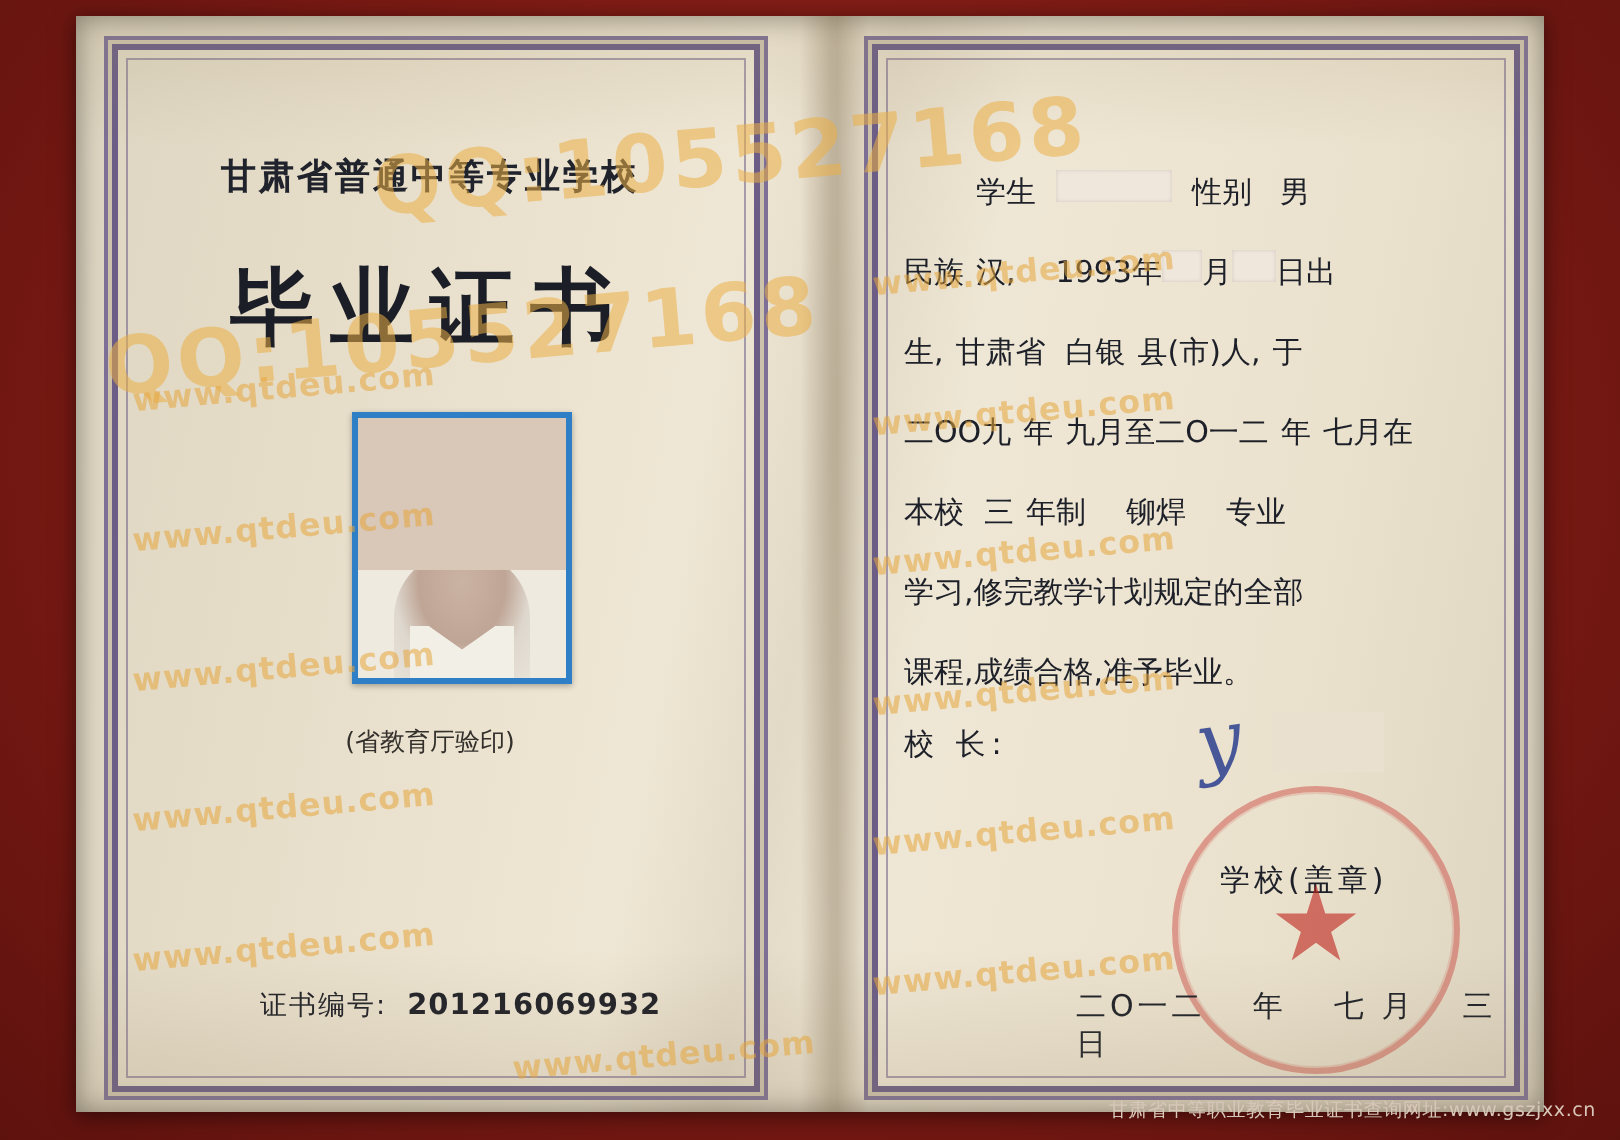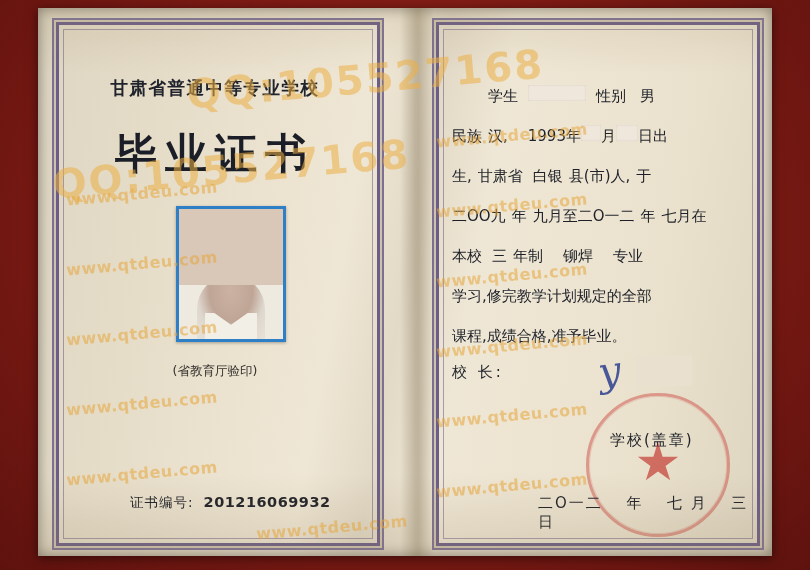--- a/index.html
+++ b/index.html
@@ -446,13 +446,14 @@
     <div id="wm7" class="wm wm-small">www.qtdeu.com</div>
     <div id="wm8" class="wm wm-small">www.qtdeu.com</div>
     <div id="wm9" class="wm wm-small">www.qtdeu.com</div>
     <div id="wm10" class="wm wm-small">www.qtdeu.com</div>
     <div id="wm11" class="wm wm-small">www.qtdeu.com</div>
     <div id="wm12" class="wm wm-small">www.qtdeu.com</div>
   </div>
 
   <div id="wm-qq-top" class="wm wm-big">QQ:105527168</div>
 
+  <div id="footer-note">甘肃省中等职业教育毕业证书查询网址:www.gszjxx.cn</div>
 </div>
 
 </body></html>

